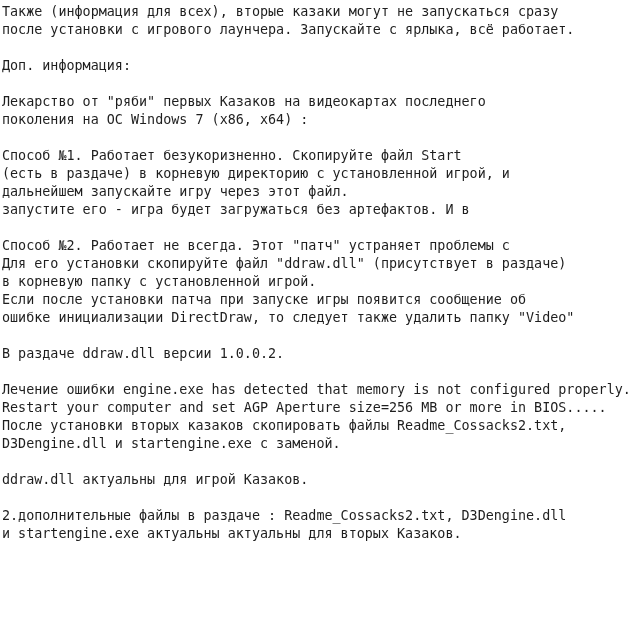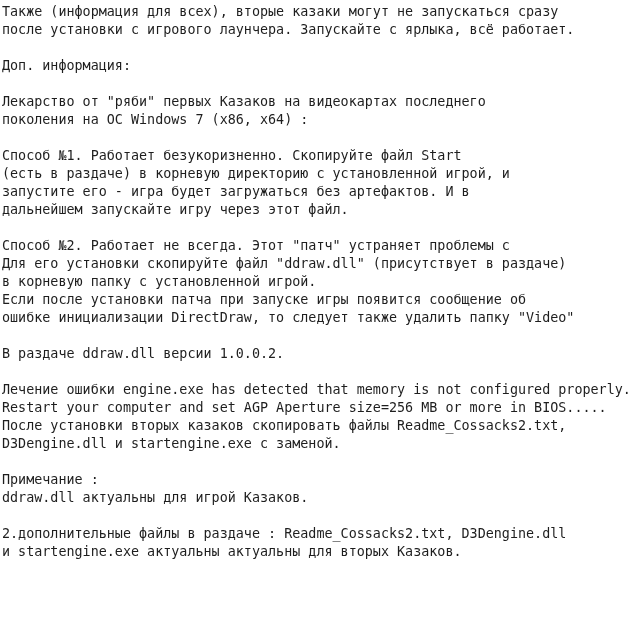--- a/index.html
+++ b/index.html
@@ -33,34 +33,33 @@
     <div class="line">Также (информация для всех), вторые казаки могут не запускаться сразу</div>
     <div class="line">после установки с игрового лаунчера. Запускайте с ярлыка, всё работает.</div>
     <div class="line"></div>
     <div class="line">Доп. информация:</div>
     <div class="line"></div>
     <div class="line">Лекарство от "ряби" первых Казаков на видеокартах последнего</div>
     <div class="line">поколения на ОС Windows 7 (x86, x64) :</div>
     <div class="line"></div>
     <div class="line">Способ №1. Работает безукоризненно. Скопируйте файл Start</div>
     <div class="line">(есть в раздаче) в корневую директорию с установленной игрой, и</div>
+    <div class="line">дальнейшем запускайте игру через этот файл.</div>
     <div class="line">запустите его - игра будет загружаться без артефактов. И в</div>
-    <div class="line">дальнейшем запускайте игру через этот файл.</div>
     <div class="line"></div>
     <div class="line">Способ №2. Работает не всегда. Этот "патч" устраняет проблемы с</div>
     <div class="line">Для его установки скопируйте файл "ddraw.dll" (присутствует в раздаче)</div>
     <div class="line">в корневую папку с установленной игрой.</div>
     <div class="line">Если после установки патча при запуске игры появится сообщение об</div>
     <div class="line">ошибке инициализации DirectDraw, то следует также удалить папку "Video"</div>
     <div class="line"></div>
     <div class="line">В раздаче ddraw.dll версии 1.0.0.2.</div>
     <div class="line"></div>
     <div class="line">Лечение ошибки engine.exe has detected that memory is not configured properly.</div>
     <div class="line">Restart your computer and set AGP Aperture size=256 MB or more in BIOS.....</div>
     <div class="line">После установки вторых казаков скопировать файлы Readme_Cossacks2.txt,</div>
     <div class="line">D3Dengine.dll и startengine.exe с заменой.</div>
     <div class="line"></div>
-    <div class="line">Примечание :</div>
     <div class="line">ddraw.dll актуальны для игрой Казаков.</div>
     <div class="line"></div>
     <div class="line">2.дополнительные файлы в раздаче : Readme_Cossacks2.txt, D3Dengine.dll</div>
     <div class="line">и startengine.exe актуальны актуальны для вторых Казаков.</div>
   </div>
 
 </body></html>

